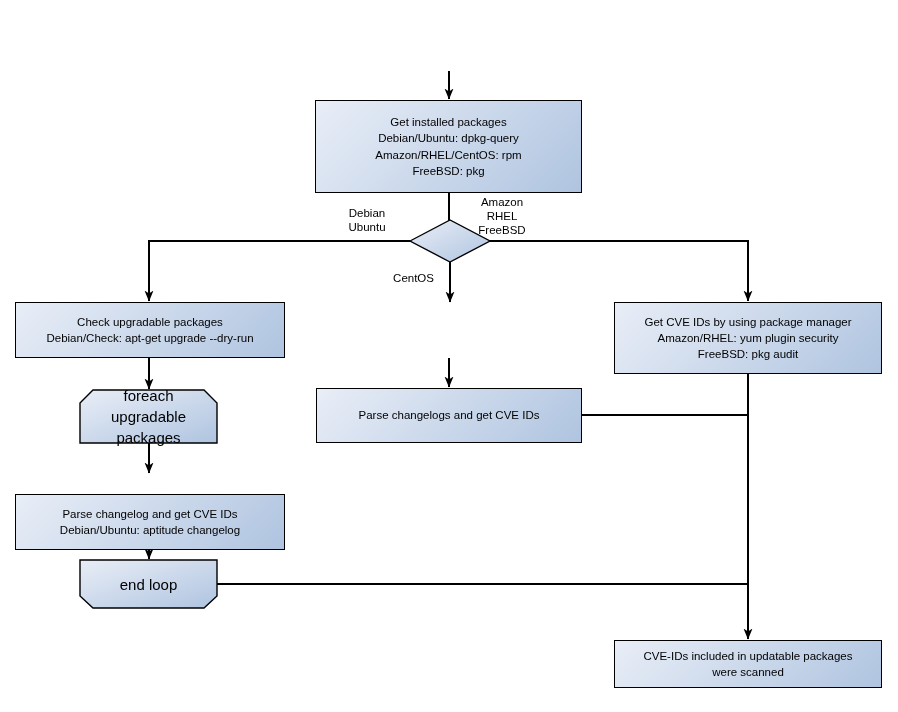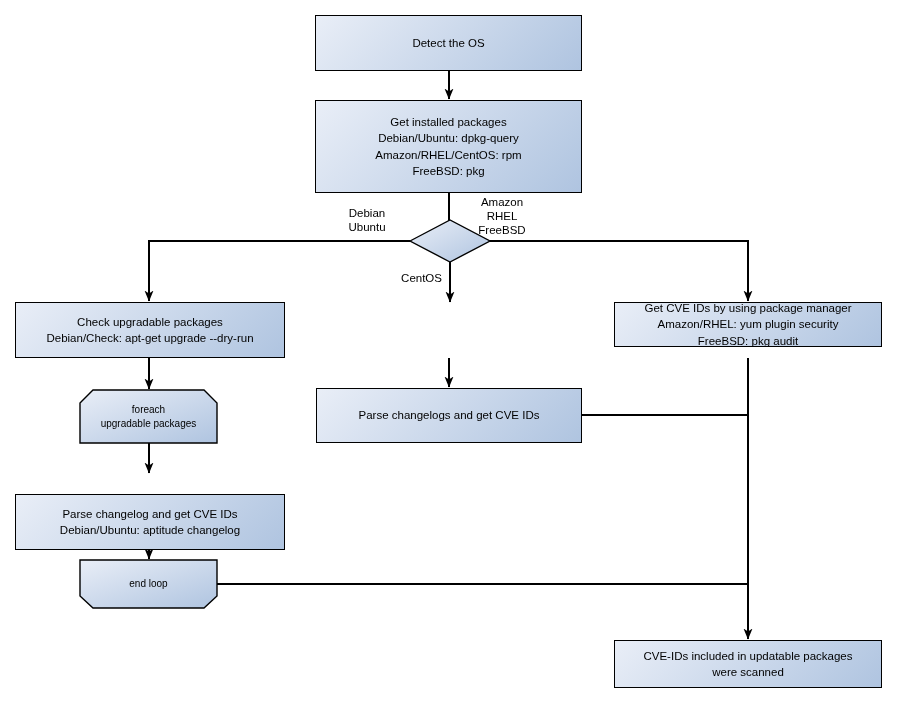--- a/index.html
+++ b/index.html
@@ -43,21 +43,21 @@
     line-height: 1.4;
     z-index: 1;
   }
   .shape-label {
     position: absolute;
     display: flex;
     align-items: center;
     justify-content: center;
     text-align: center;
     white-space: pre-line;
-    font-size: 10px;
+    font-size: 15px;
     line-height: 1.4;
     z-index: 2;
   }
   .edge-label {
     position: absolute;
     white-space: pre-line;
     font-size: 11.5px;
     line-height: 14px;
     z-index: 2;
   }
@@ -93,32 +93,31 @@
     <path class="connector" d="M582,415 L748,415"></path>
     <path class="connector" d="M217,584 L748,584"></path>
 
     <polygon points="410,241 450,220 490,241 450,262" fill="url(#nodeGrad)" stroke="var(--node-border, #000000)" stroke-width="1.4"></polygon>
 
     <polygon points="80,403 93,390 204,390 217,403 217,443 80,443" fill="url(#nodeGrad)" stroke="var(--node-border, #000000)" stroke-width="1.4"></polygon>
 
     <polygon points="80,560 217,560 217,596 204,608 93,608 80,596" fill="url(#nodeGrad)" stroke="var(--node-border, #000000)" stroke-width="1.4"></polygon>
   </svg>
 
-  <div class="node" style="left:315px; top:15px;  width:267px; height:56px;">Detect the OS</div>
 
   <div class="node" style="left:315px; top:100px; width:267px; height:93px;">Get installed packages
 Debian/Ubuntu: dpkg-query
 Amazon/RHEL/CentOS: rpm
 FreeBSD: pkg</div>
 
   <div class="node" style="left:15px;  top:302px; width:270px; height:56px;">Check upgradable packages
 Debian/Check: apt-get upgrade --dry-run</div>
 
 
-  <div class="node" style="left:614px; top:302px; width:268px; height:45px;">Get CVE IDs by using package manager
+  <div class="node" style="left:614px; top:302px; width:268px; height:72px;">Get CVE IDs by using package manager
 Amazon/RHEL: yum plugin security
 FreeBSD: pkg audit</div>
 
   <div class="node" style="left:316px; top:388px; width:266px; height:55px;">Parse changelogs and get CVE IDs</div>
 
   <div class="node" style="left:15px;  top:494px; width:270px; height:56px;">Parse changelog and get  CVE IDs
 Debian/Ubuntu: aptitude changelog</div>
 
   <div class="node" style="left:614px; top:640px; width:268px; height:48px;">CVE-IDs included in updatable packages
 were scanned</div>
@@ -128,15 +127,15 @@
 
   <div class="shape-label" style="left:80px; top:560px; width:137px; height:48px;">end loop</div>
 
   <div class="edge-label center" style="left:336px; top:206px; width:62px;">Debian
 Ubuntu</div>
 
   <div class="edge-label center" style="left:471px; top:195px; width:62px;">Amazon
 RHEL
 FreeBSD</div>
 
-  <div class="edge-label right" style="left:390px; top:271px; width:52px;">CentOS</div>
+  <div class="edge-label right" style="left:382px; top:271px; width:52px;">CentOS</div>
 
 </div>
 
 </body></html>

